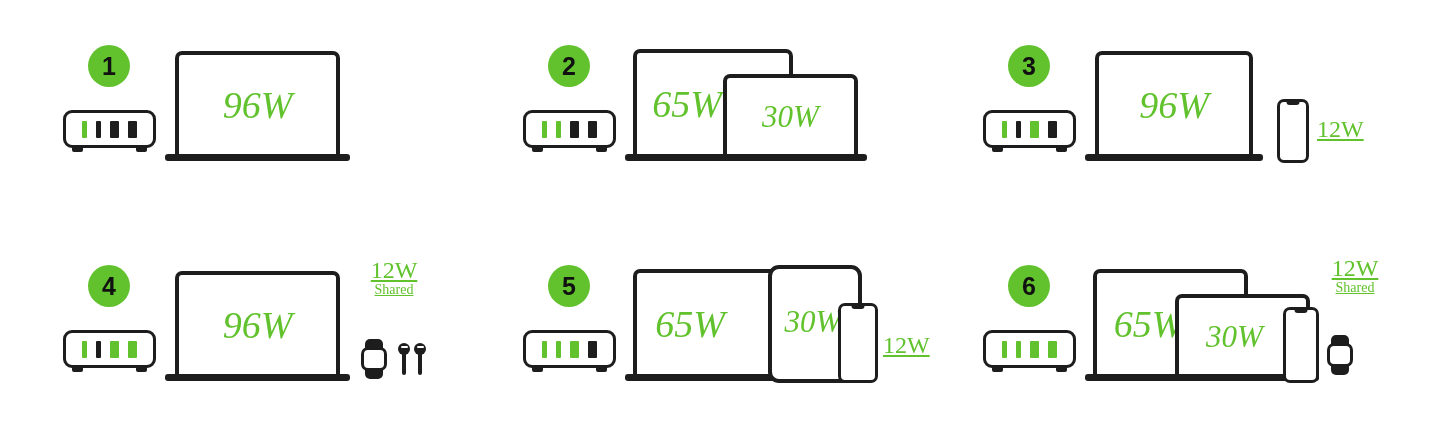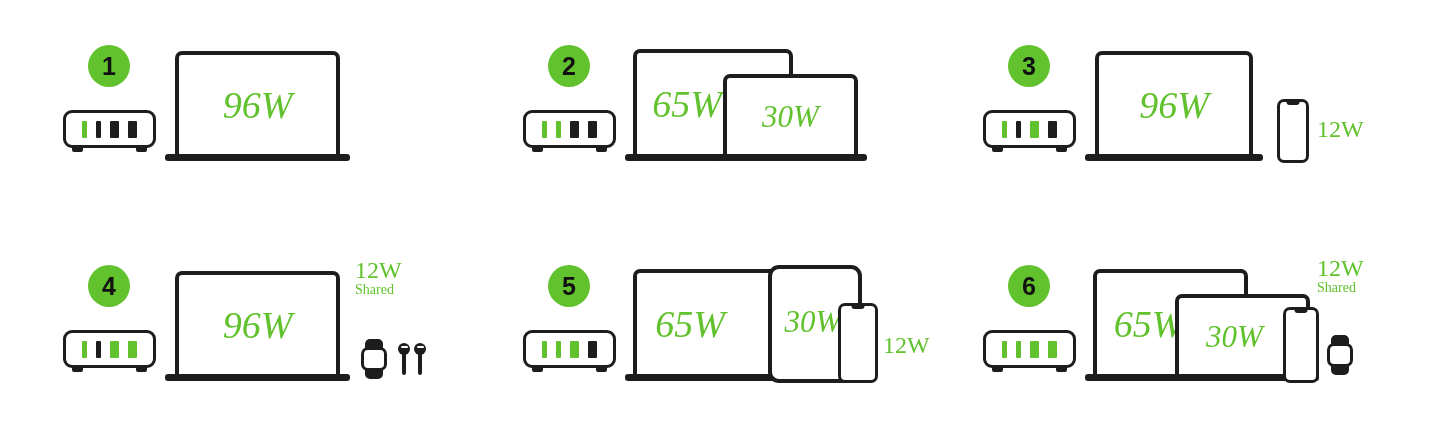--- a/index.html
+++ b/index.html
@@ -239,20 +239,22 @@
     line-height: 1;
     white-space: nowrap;
   }
   .watt-inside {
     font-size: 38px;
   }
   .watt-inside.small { font-size: 31px; }
 
   .watt-side {
     position: absolute;
+    text-align: center;
+    text-decoration: underline;
   }
   .watt-side .val { font-size: 24px; display: block; }
   .watt-side .sub {
     font-size: 14px;
     display: block;
     margin-top: 1px;
     font-family: "Liberation Serif", serif;
   }
 </style>
 </head>

